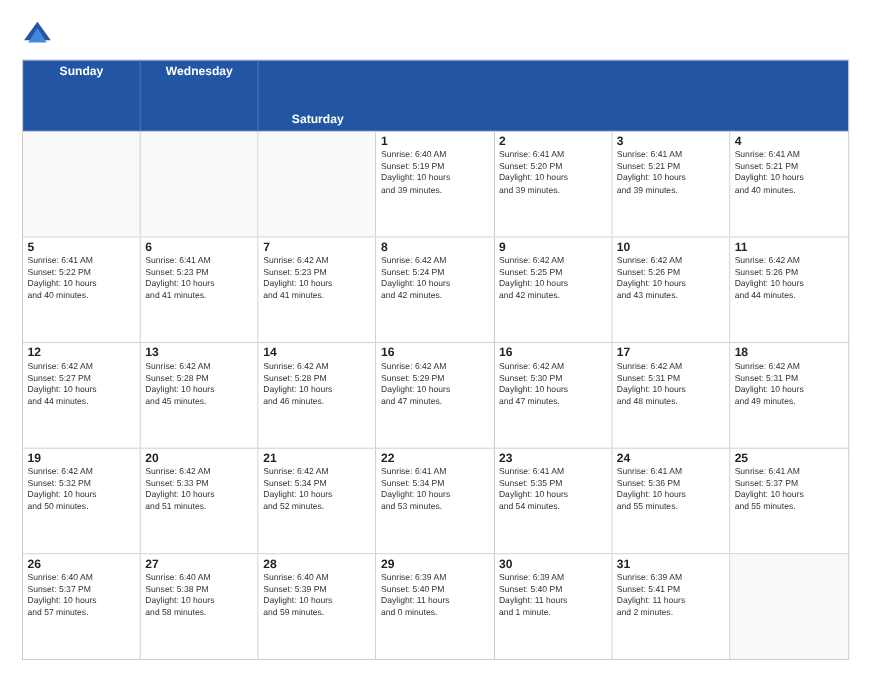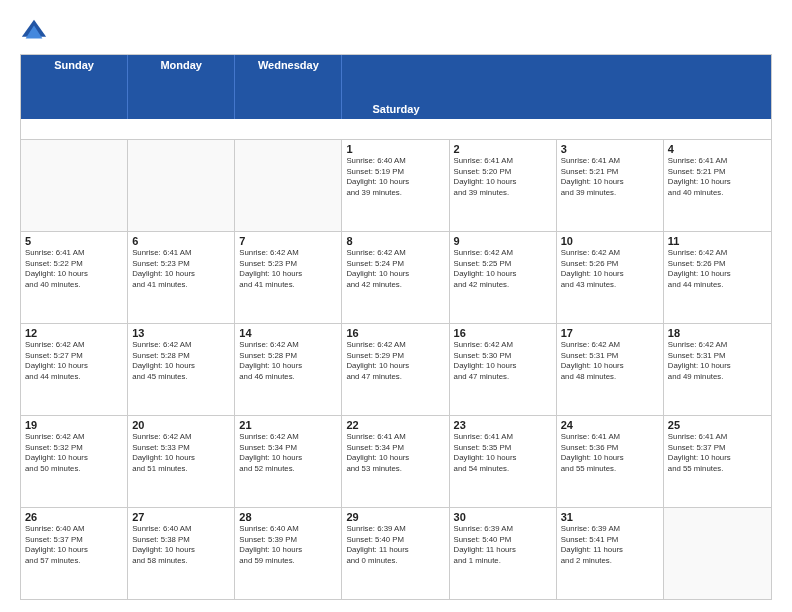--- a/index.html
+++ b/index.html
@@ -58,21 +58,20 @@
     }
     .subtitle {
       font-size: 14px;
       color: #444;
     }
     .calendar {
       flex: 1;
       display: flex;
       flex-direction: column;
       border: 1px solid #ccc;
-      gap: 20px;
     }
     .cal-header-row {
       display: grid;
       grid-template-columns: repeat(7, 1fr);
       background: #2255a4;
     }
     .cal-header-cell {
       color: #fff;
       font-size: 11px;
       font-weight: bold;
@@ -132,21 +131,20 @@
     </div>
     <div class="title-block">
       <div class="main-title"></div>
       <div class="subtitle"></div>
     </div>
   </div>
 
   <div class="calendar">
     <div class="cal-header-row" id="cal-header">
         <div class="cal-header-cell">Sunday</div>
-        <div class="cal-header-cell">Monday</div>
         <div class="cal-header-cell">Wednesday</div>
         <div class="cal-header-cell">Saturday</div>
       </div>
     <div class="cal-body" id="cal-body">
         <div class="cal-week">
           <div class="cal-cell empty"></div>
           <div class="cal-cell empty"></div>
           <div class="cal-cell empty"></div>
           <div class="cal-cell">
             <span class="day-num">1</span>

